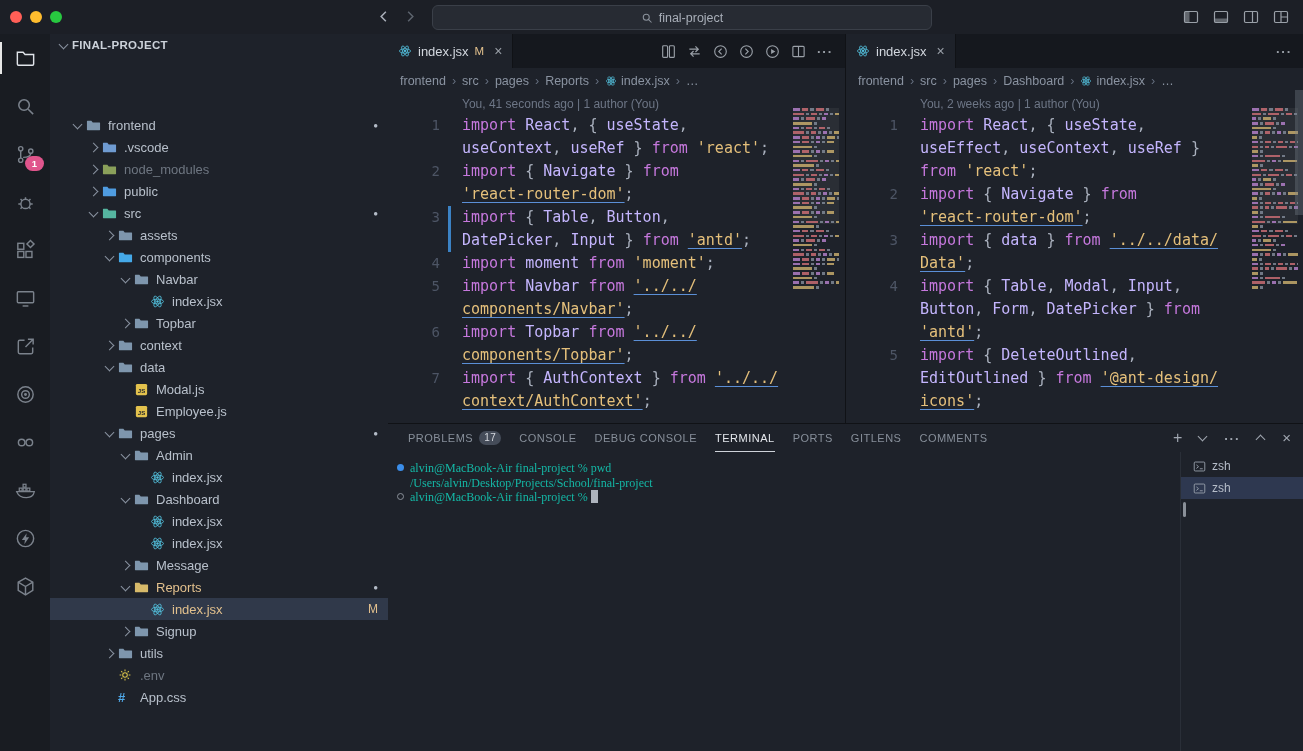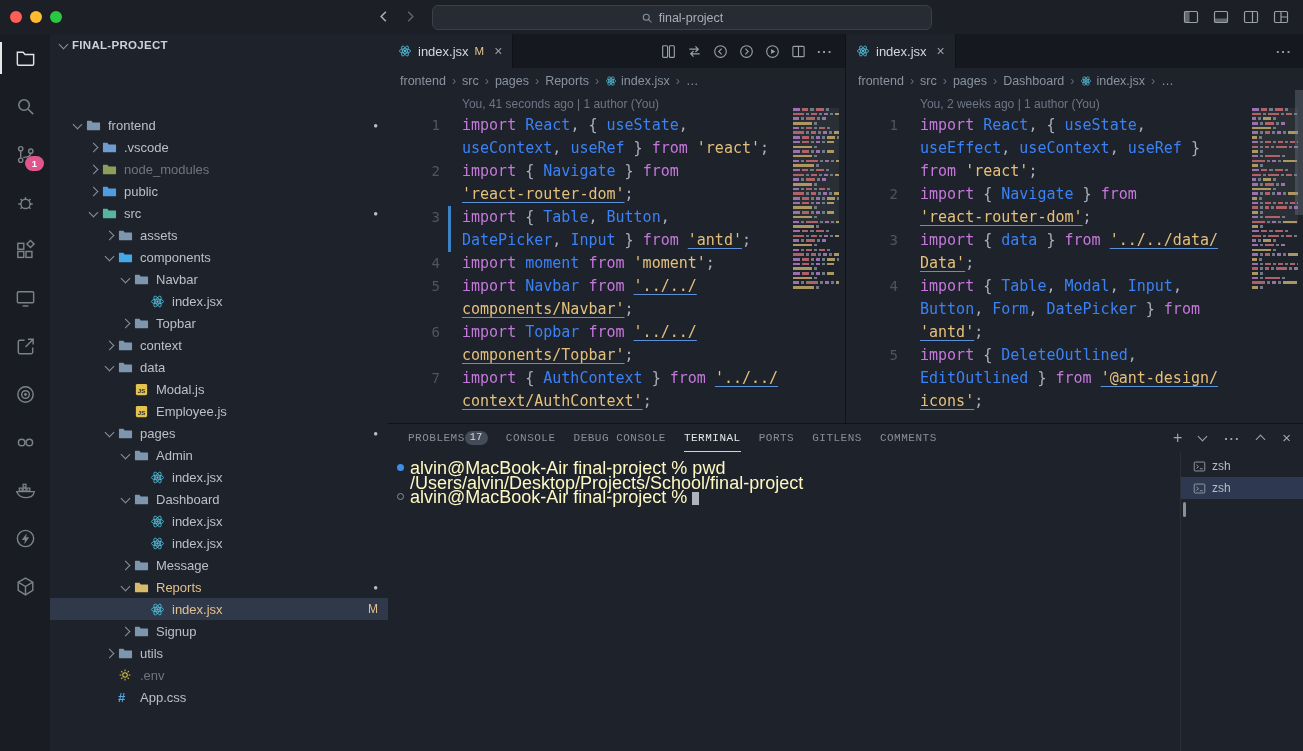--- a/index.html
+++ b/index.html
@@ -74,47 +74,47 @@
   .csep{color:#667080;}
   .crumb{display:inline-flex;align-items:center;gap:4px;}
   .crumb svg{width:12px;height:12px;color:#53c1de;}
   .codearea{position:relative;height:329px;overflow:hidden;}
   .codelens{padding-left:74px;color:#6d7686;font-size:12px;height:19px;line-height:19px;margin-top:1px;}
   .crow{position:relative;display:flex;height:23px;line-height:23px;font-family:"DejaVu Sans Mono",monospace;font-size:15px;}
   .lnum{width:52px;text-align:right;color:#4d5565;font-size:14px;flex:none;}
   .ctext{padding-left:22px;white-space:pre;}
   .crow.gmark::after{content:"";position:absolute;left:60px;top:0;bottom:0;width:3px;background:#3b82c4;}
   .tk-k{color:#c678dd;}
-  .tk-v{color:#3b82f6;}
+  .tk-v{color:#c4b5fd;}
   .tk-p{color:#abb2bf;}
   .tk-s{color:#e5c07b;}
   .tk-u{color:#e5c07b;text-decoration:underline;text-decoration-color:#5b8fd6;text-underline-offset:3px;}
   .minimap{position:absolute;top:14px;right:6px;width:46px;bottom:10px;overflow:hidden;}
   .mm-slider{position:absolute;left:-4px;right:-6px;top:-6px;height:122px;background:rgba(255,255,255,.055);}
   .mmrow{height:2.5px;margin-bottom:2.2px;display:flex;gap:2px;overflow:hidden;}
   .mmrow span{height:100%;flex:none;opacity:.85;}
   .vscroll{position:absolute;right:1px;top:56px;width:8px;height:125px;background:rgba(120,128,140,.35);}
 
   
   .panel{position:absolute;left:388px;top:423px;right:0;bottom:0;background:#1e222a;border-top:1px solid #101216;}
   .panel-head{height:28px;display:flex;align-items:center;padding:0 12px 0 20px;}
-  .ptab{display:inline-flex;align-items:center;margin-right:18px;font-size:11px;letter-spacing:.5px;
-        color:#878f9a;height:27px;border-bottom:1px solid transparent;font-family:Liberation Mono, monospace;}
+  .ptab{display:inline-flex;align-items:center;gap:6px;margin-right:18px;font-size:11px;letter-spacing:.5px;
+        color:#878f9a;height:27px;border-bottom:1px solid transparent;}
   .ptab.active{color:#e4e7ec;border-bottom:1px solid #cfd3da;}
   .pbadge{background:#454c59;color:#d5d9df;border-radius:9px;padding:0 5px;font-size:10px;line-height:14px;}
   .pacts{margin-left:auto;display:flex;gap:16px;color:#a0a6b0;align-items:center;}
   .ico-plus::before{content:"+";font-size:16px;line-height:14px;}
   .ico-close::before{content:"×";font-size:15px;}
   .caret{width:10px;height:10px;position:relative;display:inline-block;}
   .caret.down::before{content:"";position:absolute;left:1px;top:0px;width:6px;height:6px;
       border-right:1.4px solid #a0a6b0;border-bottom:1.4px solid #a0a6b0;transform:rotate(45deg);}
   .caret.up::before{content:"";position:absolute;left:1px;top:3px;width:6px;height:6px;
       border-left:1.4px solid #a0a6b0;border-top:1.4px solid #a0a6b0;transform:rotate(45deg);}
   .term{position:absolute;left:0;top:28px;right:123px;bottom:0;padding:9px 0 0 22px;
-        font-family:Liberation Sans, sans-serif;font-size:18px;line-height:14.5px;color:#fef9c3;}
+        font-family:Liberation Serif, serif;font-size:12px;line-height:14.5px;color:#14b8a6;}
   .tline{position:relative;white-space:pre;}
   .deco{position:absolute;left:-13px;top:3px;width:7px;height:7px;border-radius:50%;box-sizing:border-box;}
   .deco.success{background:#3b8eea;}
   .deco.pending{border:1.2px solid #8a9099;}
   .cursor{display:inline-block;width:7px;height:13px;background:#aeb4bd;vertical-align:-2px;}
   .termlist{position:absolute;right:0;top:28px;width:122px;bottom:0;border-left:1px solid #2a2f38;padding-top:3px;}
   .tl-scroll{position:absolute;left:2px;top:50px;width:3px;height:15px;background:#8a9099;border-radius:2px;}
   .trow2{height:22px;display:flex;align-items:center;gap:6px;padding-left:12px;font-size:12px;color:#b6bdc9;}
   .trow2.selected{background:#2e3850;}
   .trow2 svg{width:13px;height:13px;color:#9aa2ad;}

